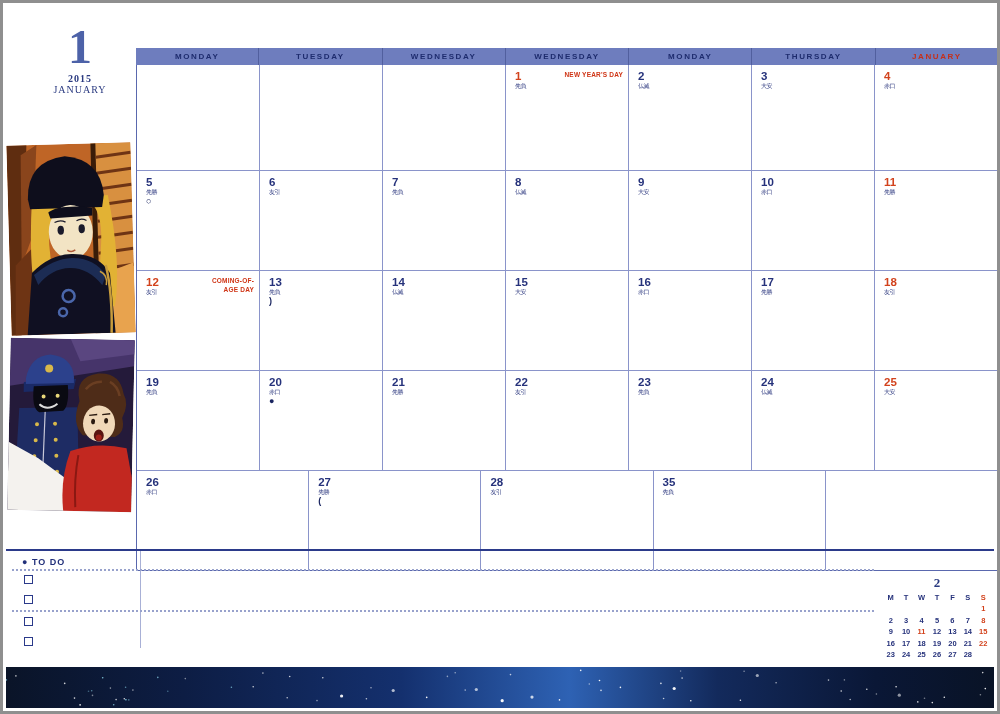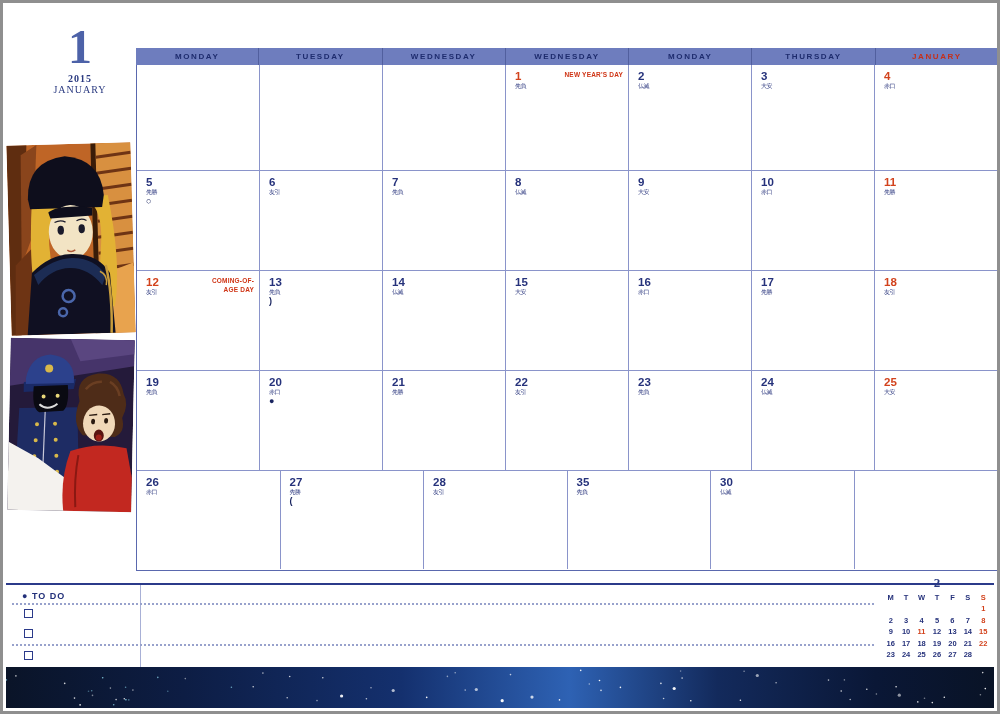--- a/index.html
+++ b/index.html
@@ -28,21 +28,21 @@
   .crow:first-child{border-top:none;}
   .cell{flex:1;position:relative;box-sizing:border-box;border-left:1px solid #8a94ca;padding:5px 4px 0 9px;}
   .cell:first-child{border-left:none;}
   .daynum{font-size:11.5px;font-weight:bold;color:#26327b;line-height:1.1;}
   .daynum.red{color:#d2421c;}
   .rokuyo{font-size:6px;color:#26327b;line-height:1.2;letter-spacing:-0.5px;}
   .moon{font-size:9px;font-weight:bold;color:#1a2560;line-height:1.2;}
   .holiday{position:absolute;right:5px;top:6px;font-size:6.5px;font-weight:bold;
            color:#cf3415;text-align:right;line-height:1.35;letter-spacing:0.2px;}
   
-  .todo{position:absolute;left:3px;right:3px;top:580px;height:99px;border-top:2px solid #2b3a8a;box-sizing:border-box;}
+  .todo{position:absolute;left:3px;right:3px;top:546px;height:99px;border-top:2px solid #2b3a8a;box-sizing:border-box;}
   .todo-label{position:absolute;left:16px;top:6px;font-size:9px;font-weight:bold;color:#22307a;letter-spacing:1px;}
   .todo-vline{position:absolute;left:134px;top:0;bottom:0;width:1px;background:#a8b0d6;}
   .dotline{position:absolute;left:6px;width:862px;border-top:2px dotted #98a2cc;height:0;}
   .cb{position:absolute;left:18px;width:7px;height:7px;border:1.5px solid #2b3a8a;background:#fff;}
   
   .mini{position:absolute;left:874px;top:572px;width:120px;height:96px;color:#26327b;}
   .mini-title{text-align:center;font-family:"Liberation Serif",serif;font-weight:bold;font-size:13px;color:#2a3a80;line-height:1.3;}
   .mini-grid{display:grid;grid-template-columns:repeat(7,1fr);padding:0 6px;}
   .mc{font-size:7.5px;font-weight:bold;text-align:center;line-height:11.5px;color:#26327b;}
   .mc.red{color:#d2421c;}
@@ -275,24 +275,20 @@
             <div class="rokuyo">先勝</div>
             <div class="moon">(</div>
           </div>
           <div class="cell">
             <div class="daynum">28</div>
             <div class="rokuyo">友引</div>
           </div>
           <div class="cell">
             <div class="daynum">35</div>
             <div class="rokuyo">先負</div>
-          </div>
-          <div class="cell">
-            <div class="daynum">30</div>
-            <div class="rokuyo">仏滅</div>
           </div>
           <div class="cell"></div>
         </div>
       </div>
   </div>
 
   <div class="todo">
     <div class="todo-label">● TO DO</div>
     <div class="todo-vline"></div>
     <div class="dotline" style="top:18px"></div>

